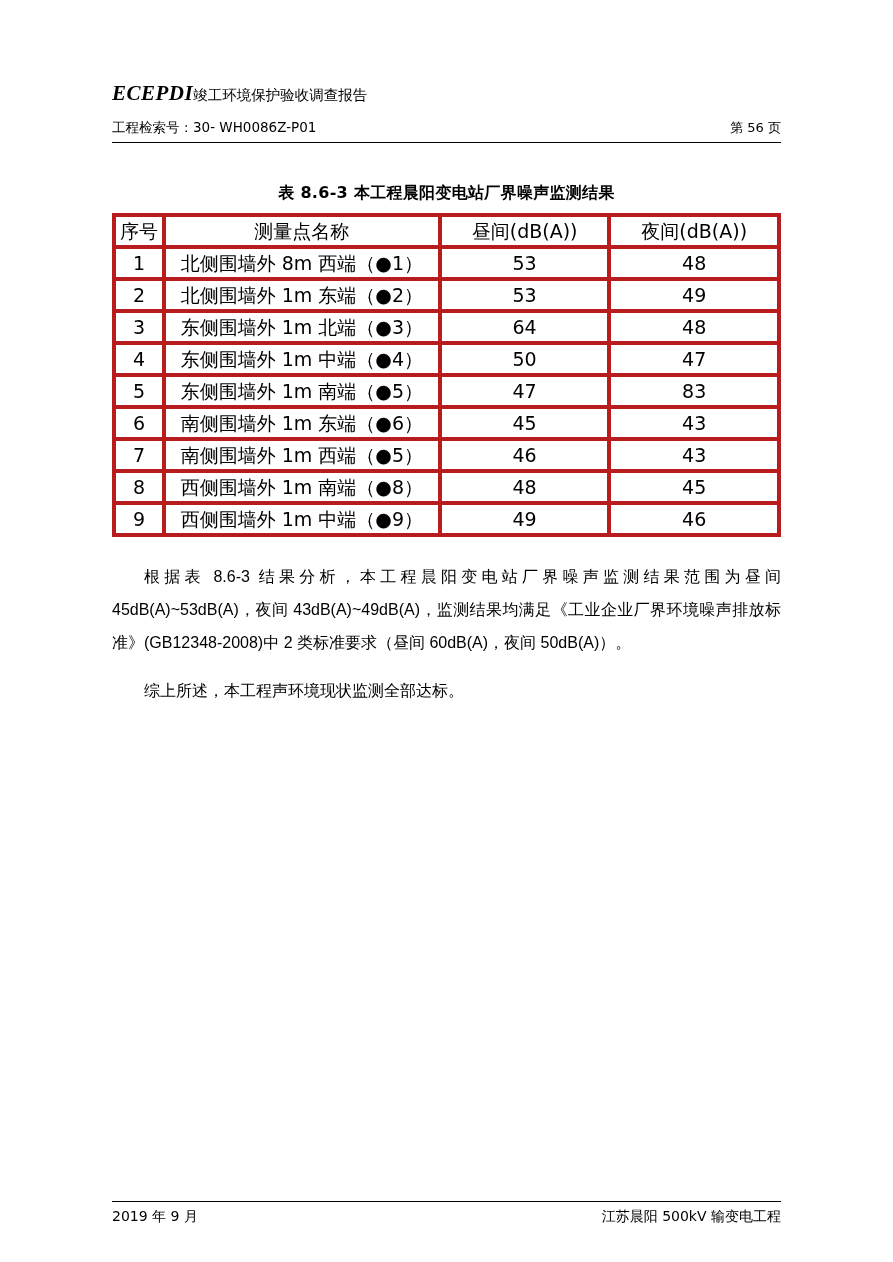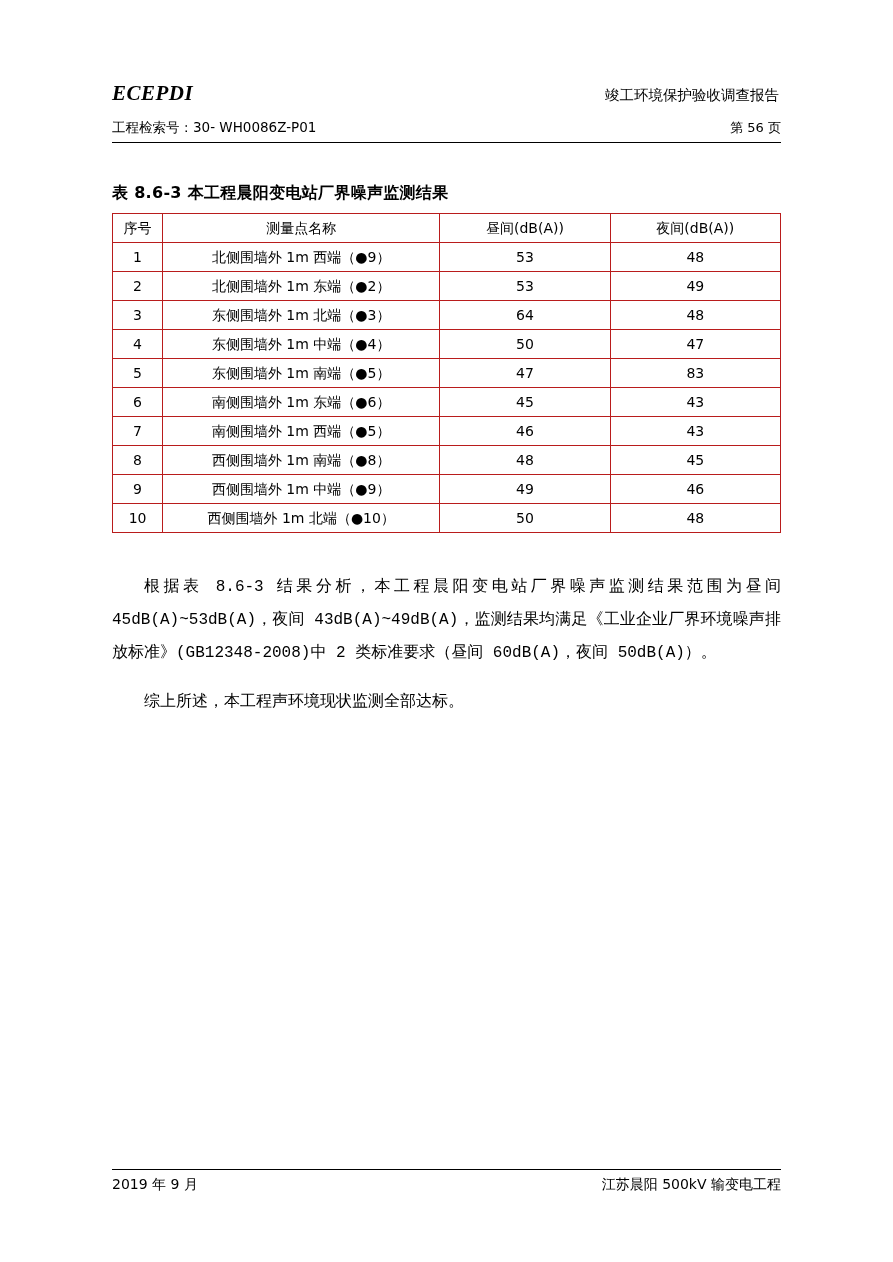--- a/index.html
+++ b/index.html
@@ -19,21 +19,20 @@
     width: 893px;
     height: 1262px;
     box-sizing: border-box;
     padding: 0 112px;
   }
 
   
   .header-top {
     display: flex;
     align-items: flex-end;
-    justify-content: space-between;
     padding-top: 62px;
   }
   .brand {
     font-family: "Liberation Serif", serif;
     font-weight: bold;
     font-style: italic;
     font-size: 21px;
     letter-spacing: 0.5px;
   }
   .header-report-title {
@@ -55,79 +54,79 @@
     font-family: "DejaVu Sans", sans-serif;
     font-size: 13.5px;
   }
   .header-page {
     font-family: "DejaVu Sans", sans-serif;
     font-size: 13px;
   }
 
   
   .table-caption {
-    text-align: left;
+    text-align: center;
     font-family: "DejaVu Sans", sans-serif;
     font-weight: bold;
     font-size: 16px;
     margin-top: 40px;
     margin-bottom: 9px;
     letter-spacing: 0.3px;
   }
   table.noise {
     border-collapse: collapse;
     width: 100%;
     table-layout: fixed;
   }
   table.noise th, table.noise td {
-    border: 1px solid #b91c1c;
+    border: 4px solid #b91c1c;
     text-align: center;
     font-family: "DejaVu Sans", sans-serif;
-    font-size: 14px;
+    font-size: 19px;
     font-weight: normal;
     height: 28px;
     padding: 0 2px;
     line-height: 1.2;
   }
   table.noise col.c0 { width: 7.5%; }
   table.noise col.c1 { width: 41.5%; }
   table.noise col.c2 { width: 25.5%; }
   table.noise col.c3 { width: 25.5%; }
   td.num, th.num {
     font-family: "Liberation Serif", serif;
     font-size: 15px;
   }
   td.site {
     font-family: "DejaVu Sans", sans-serif;
     font-size: 14.5px;
   }
 
   
   .para {
-    font-family: Liberation Mono, monospace;
+    font-family: Liberation Sans, sans-serif;
     font-size: 16px;
     line-height: 2.05;
     text-align: justify;
-    margin-top: 38px;
+    margin-top: 24px;
     text-indent: 2em;
   }
   .para2 {
     font-family: "DejaVu Sans", sans-serif;
     font-size: 16px;
     line-height: 2.05;
     margin-top: 8px;
     text-indent: 2em;
   }
 
   
   .footer {
     position: absolute;
     left: 112px;
     right: 112px;
-    bottom: 68px;
+    bottom: 36px;
   }
   .footer-rule {
     border-top: 1.3px solid #000;
     margin-bottom: 6px;
   }
   .footer-row {
     display: flex;
     justify-content: space-between;
     align-items: baseline;
     font-family: "DejaVu Sans", sans-serif;
@@ -162,21 +161,21 @@
       <tr>
         <th class="num">序号</th>
         <th>测量点名称</th>
         <th>昼间(dB(A))</th>
         <th>夜间(dB(A))</th>
       </tr>
     </thead>
     <tbody>
       <tr>
         <td class="num">1</td>
-        <td class="site">北侧围墙外 1m 西端（●9）</td>
+        <td class="site">北侧围墙外 8m 西端（●1）</td>
         <td class="num">53</td>
         <td class="num">48</td>
       </tr>
       <tr>
         <td class="num">2</td>
         <td class="site">北侧围墙外 1m 东端（●2）</td>
         <td class="num">53</td>
         <td class="num">49</td>
       </tr>
       <tr>
@@ -213,26 +212,20 @@
         <td class="num">8</td>
         <td class="site">西侧围墙外 1m 南端（●8）</td>
         <td class="num">48</td>
         <td class="num">45</td>
       </tr>
       <tr>
         <td class="num">9</td>
         <td class="site">西侧围墙外 1m 中端（●9）</td>
         <td class="num">49</td>
         <td class="num">46</td>
-      </tr>
-      <tr>
-        <td class="num">10</td>
-        <td class="site">西侧围墙外 1m 北端（●10）</td>
-        <td class="num">50</td>
-        <td class="num">48</td>
       </tr>
     </tbody>
   </table>
 
   <p class="para">根据表 8.6-3 结果分析，本工程晨阳变电站厂界噪声监测结果范围为昼间 45dB(A)~53dB(A)，夜间 43dB(A)~49dB(A)，监测结果均满足《工业企业厂界环境噪声排放标准》(GB12348-2008)中 2 类标准要求（昼间 60dB(A)，夜间 50dB(A)）。</p>
   <p class="para2">综上所述，本工程声环境现状监测全部达标。</p>
 
   <div class="footer">
     <div class="footer-rule"></div>
     <div class="footer-row">

